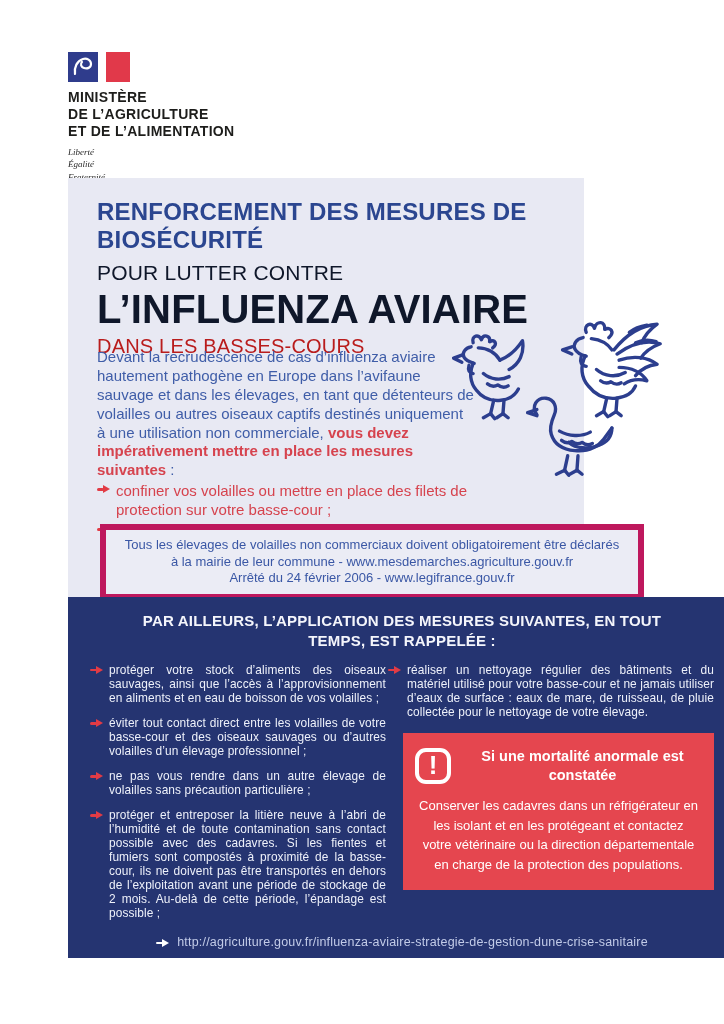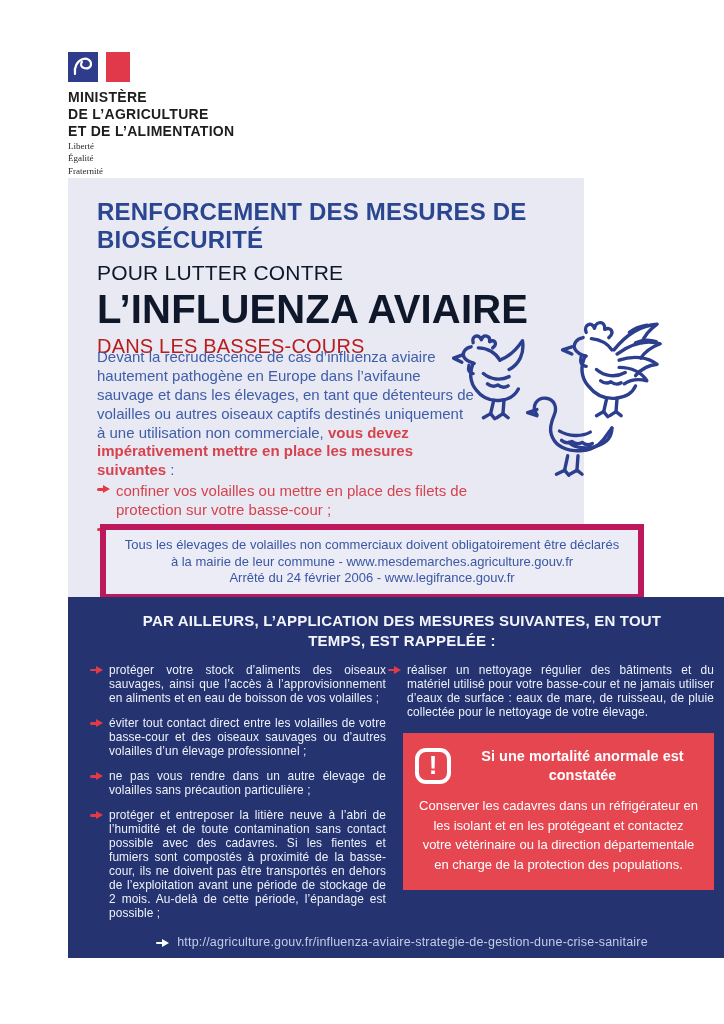--- a/index.html
+++ b/index.html
@@ -6,21 +6,21 @@
   body{font-family:"Liberation Sans", sans-serif;}
   .page{position:relative;width:724px;height:1024px;background:#ffffff;overflow:hidden;}
 
   
   .logo-block{position:absolute;left:68px;top:52px;width:280px;color:#1d1d1b;}
   .flag{display:flex;gap:8px;height:30px;margin-bottom:7px;}
   .flag-blue{position:relative;width:30px;height:30px;background:#2f3c8c;}
   .flag-blue svg{position:absolute;left:3px;top:3px;}
   .flag-red{width:24px;height:30px;background:#e1394a;}
   .ministry-name div{font-size:14px;font-weight:bold;line-height:1.22;letter-spacing:.3px;}
-  .motto{margin-top:0;font-family:"Liberation Serif", serif;font-size:9px;line-height:1.35;color:#2a2a2a;}
+  .motto{margin-top:6px;font-family:"Liberation Serif", serif;font-style:italic;font-size:9px;line-height:1.35;color:#2a2a2a;}
 
   
   .panel{position:absolute;left:68px;top:178px;width:516px;height:419px;background:#e8e9f3;box-sizing:border-box;}
   .title-block{position:absolute;left:29px;top:20px;}
   .t1{font-size:24px;font-weight:bold;color:#2b4690;letter-spacing:.2px;}
   .t2{font-size:21px;color:#0f172a;margin-top:7px;letter-spacing:.2px;}
   .t3{font-size:40px;font-weight:bold;color:#0f172a;margin-top:2px;letter-spacing:.2px;}
   .t4{font-size:20px;color:#b91c1c;margin-top:3px;letter-spacing:.2px;}
 
   .intro{position:absolute;left:29px;top:170px;width:378px;color:#3f5da8;font-size:15px;line-height:1.26;}

